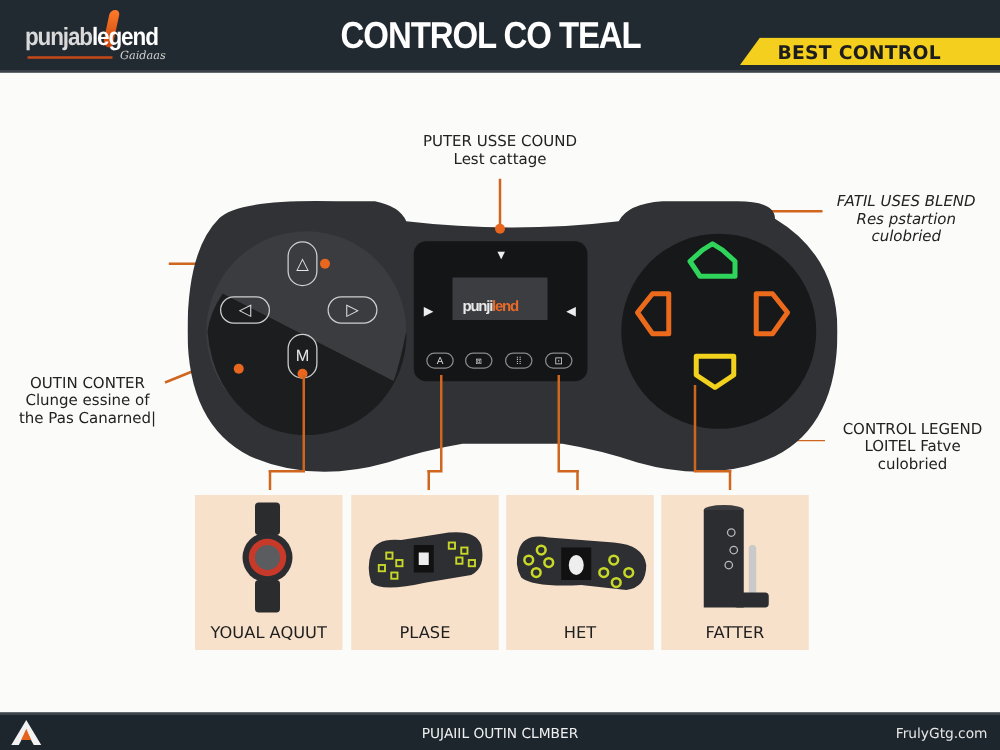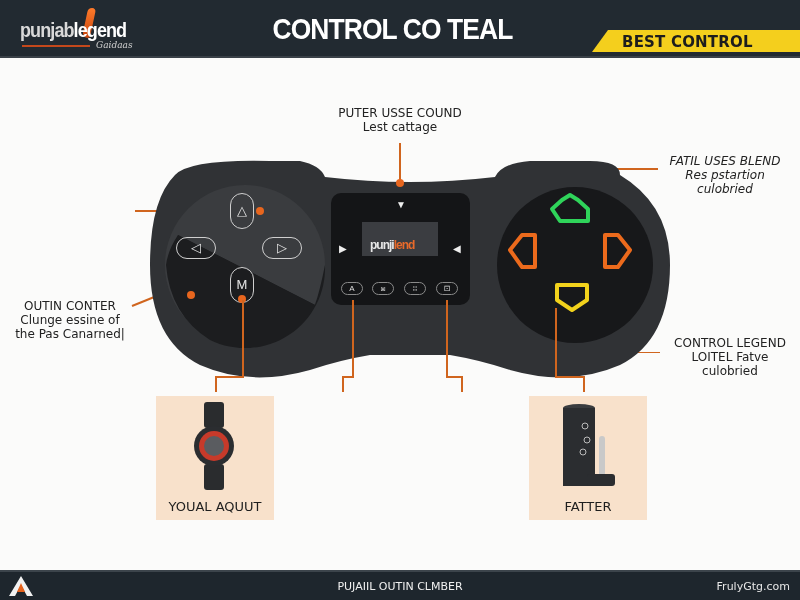--- a/index.html
+++ b/index.html
@@ -148,21 +148,57 @@
     <svg width="118" height="100" viewBox="0 0 118 100">
       <rect x="48" y="6" width="20" height="26" rx="3" fill="#2a2c2e"></rect>
       <rect x="48" y="68" width="20" height="26" rx="3" fill="#2a2c2e"></rect>
       <circle cx="58" cy="50" r="20" fill="#2b2d30"></circle>
       <circle cx="58" cy="50" r="15" fill="#c73a2a"></circle>
       <circle cx="58" cy="50" r="10" fill="#5a5c60"></circle>
     </svg>
     <div class="card-label">YOUAL AQUUT</div>
   </div>
 
-
+  <div class="card" style="left:281px;">
+    <svg width="118" height="100" viewBox="0 0 118 100">
+      <path d="M16 46 Q20 34 40 36 L78 30 Q100 28 104 40 Q108 58 96 64 L60 70 Q24 78 16 70 Q12 58 16 46 Z" fill="#2d2f32"></path>
+      <rect x="50" y="40" width="16" height="22" fill="#111"></rect>
+      <rect x="54" y="46" width="8" height="10" fill="#eee"></rect>
+      <g fill="none" stroke="#c8d829" stroke-width="1.5">
+        <rect x="28" y="46" width="5" height="5"></rect>
+          <rect x="36" y="52" width="5" height="5"></rect>
+        <rect x="22" y="56" width="5" height="5"></rect>
+          <rect x="32" y="62" width="5" height="5"></rect>
+        <rect x="78" y="38" width="5" height="5"></rect>
+          <rect x="88" y="42" width="5" height="5"></rect>
+        <rect x="84" y="50" width="5" height="5"></rect>
+          <rect x="94" y="52" width="5" height="5"></rect>
+      </g>
+    </svg>
+    <div class="card-label">PLASE</div>
+  </div>
+
+  <div class="card" style="left:405px;">
+    <svg width="118" height="100" viewBox="0 0 118 100">
+      <path d="M10 44 Q14 30 34 34 L86 38 Q110 40 112 56 Q112 74 96 76 L60 72 Q22 74 12 66 Q6 56 10 44 Z" fill="#2d2f32"></path>
+      <rect x="44" y="42" width="24" height="26" fill="#111"></rect>
+      <ellipse cx="56" cy="56" rx="6" ry="8" fill="#eee"></ellipse>
+      <g fill="none" stroke="#c8d829" stroke-width="2">
+        <circle cx="28" cy="44" r="3.5"></circle>
+          <circle cx="18" cy="52" r="3.5"></circle>
+        <circle cx="34" cy="54" r="3.5"></circle>
+          <circle cx="24" cy="62" r="3.5"></circle>
+        <circle cx="86" cy="52" r="3.5"></circle>
+          <circle cx="78" cy="62" r="3.5"></circle>
+        <circle cx="98" cy="62" r="3.5"></circle>
+          <circle cx="88" cy="70" r="3.5"></circle>
+      </g>
+    </svg>
+    <div class="card-label">HET</div>
+  </div>
 
   <div class="card" style="left:529px;">
     <svg width="118" height="100" viewBox="0 0 118 100">
       <ellipse cx="50" cy="12" rx="16" ry="4" fill="#3a3c3f"></ellipse>
       <rect x="34" y="12" width="32" height="78" fill="#2b2d30"></rect>
       <rect x="70" y="40" width="6" height="44" rx="3" fill="#c9c9c9"></rect>
       <rect x="58" y="78" width="28" height="12" rx="3" fill="#2b2d30"></rect>
       <g fill="none" stroke="#bbb" stroke-width="1">
           <circle cx="56" cy="30" r="3"></circle>
           <circle cx="58" cy="44" r="3"></circle>

